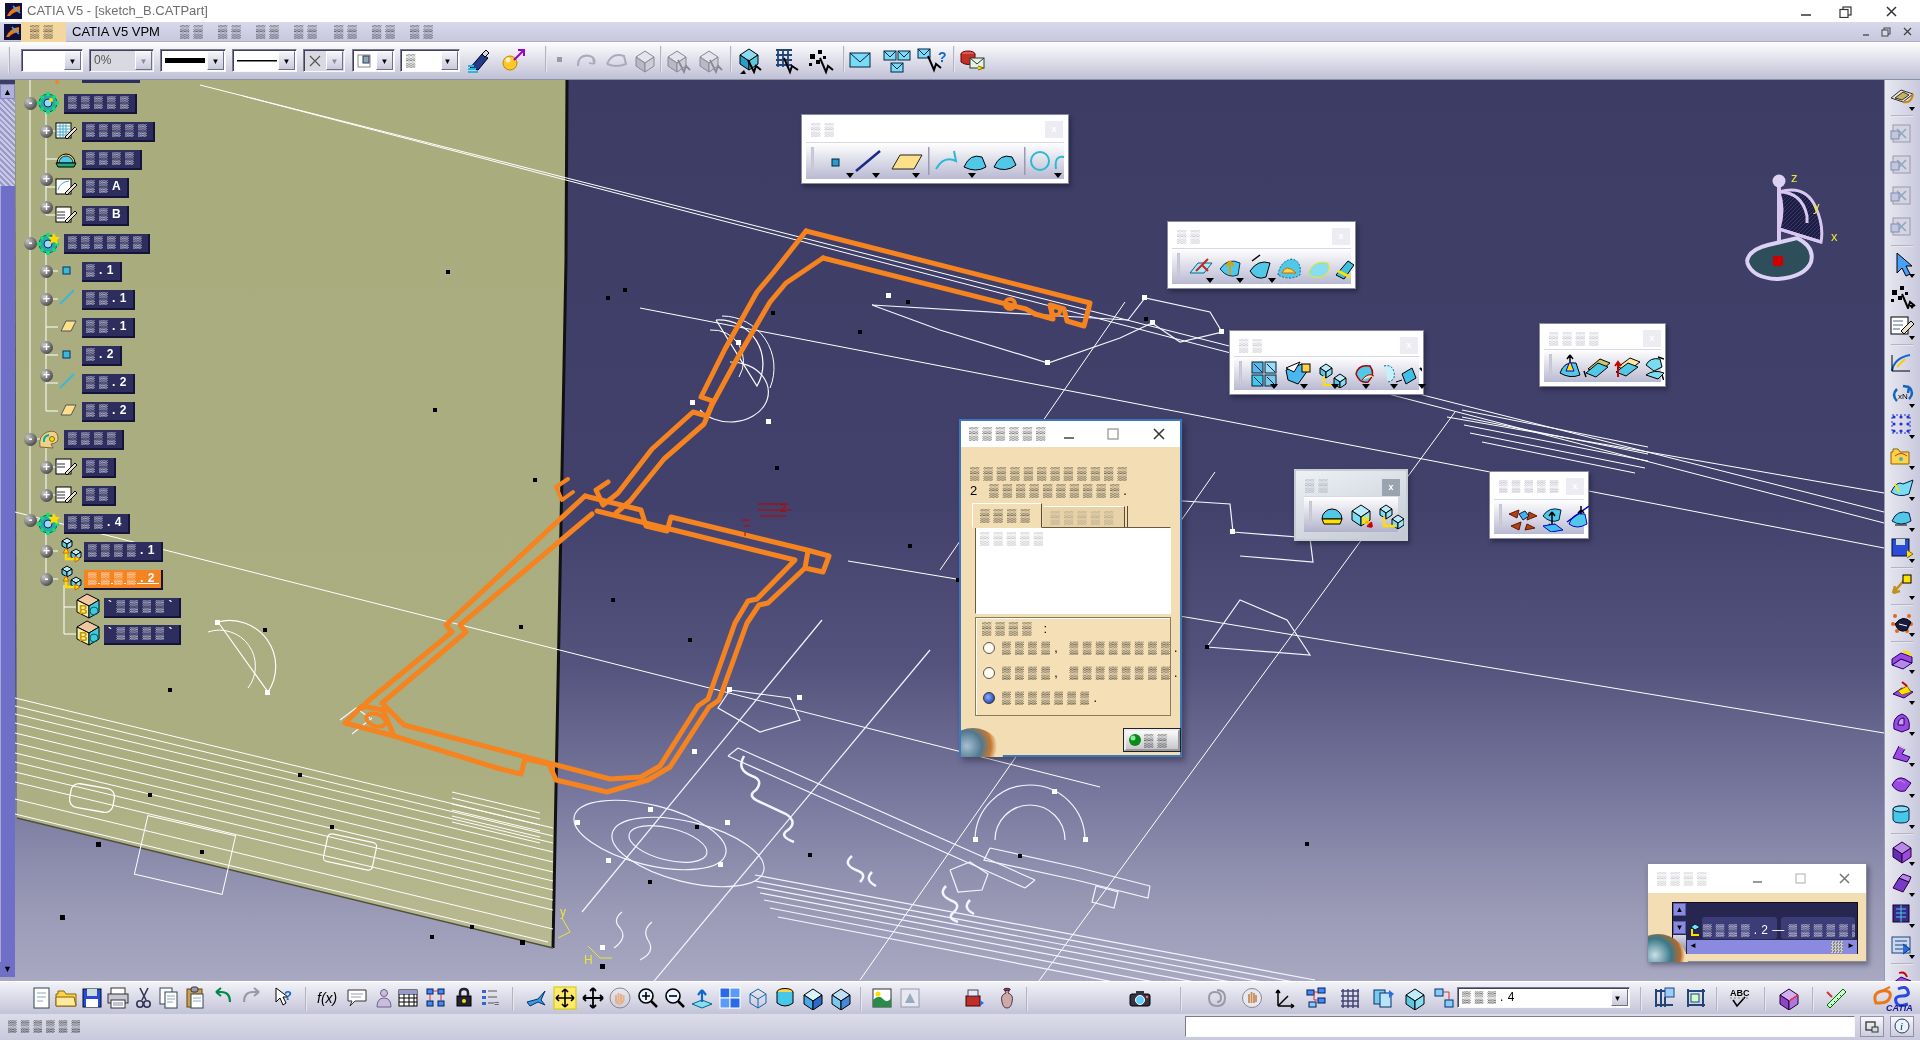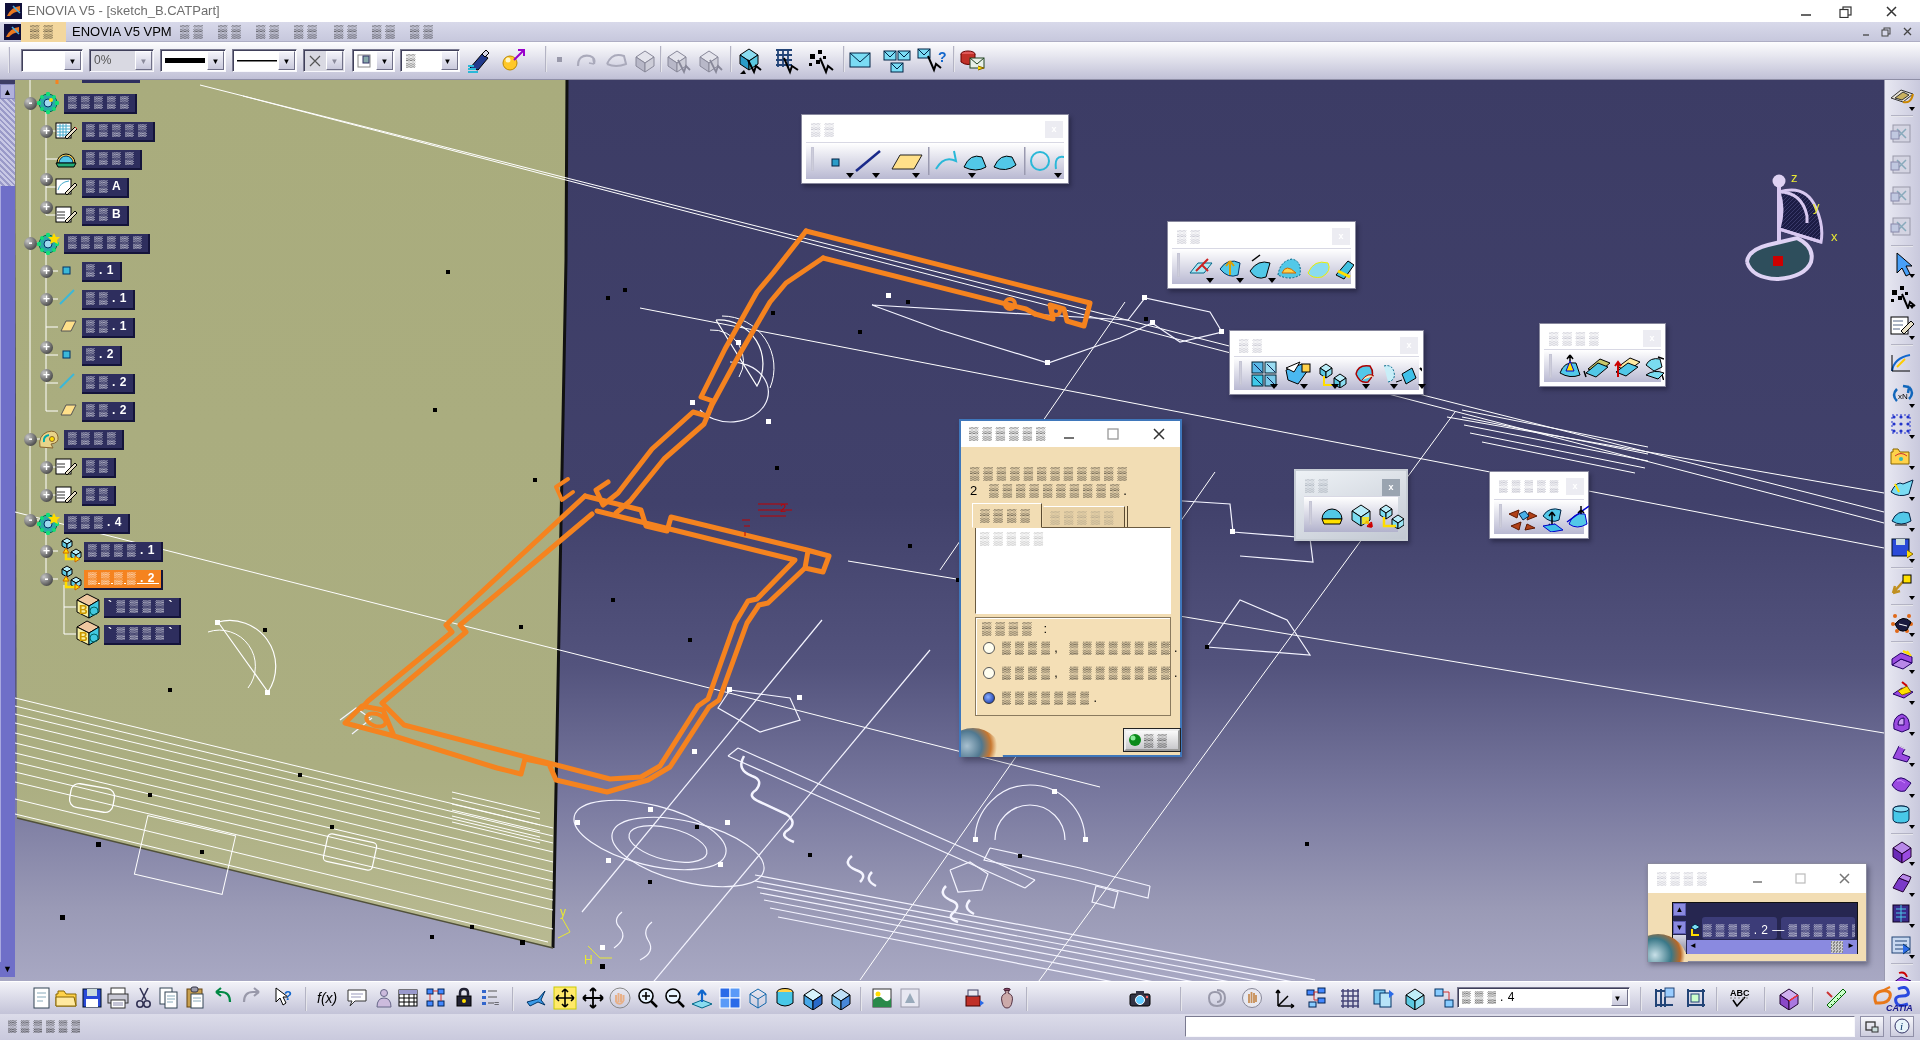--- a/index.html
+++ b/index.html
@@ -25,37 +25,37 @@
 .treelbl{position:absolute;background:#2e2e5e;color:#fff;font-size:12px;font-weight:bold;letter-spacing:4.5px;padding:1px 2px 3px 4px;white-space:nowrap;line-height:14px;border-right:2px solid #14143a;border-bottom:2px solid #14143a}
 .texp{position:absolute;width:13px;height:13px;border-radius:50%;background:radial-gradient(circle at 4px 4px,#c8c8c8,#222);color:#fff;text-align:center;line-height:12px;font-size:12px;font-weight:bold}
 </style></head><body>
 
 <div id="titlebar">
  <svg class="abs" style="left:5px;top:3px" width="17" height="16">
       <rect width="17" height="16" fill="#10103a"></rect>
       <path d="M2 13 Q6 4 15 3 L15 8 Q8 9 5 13 Z" fill="#e87820"></path>
       <path d="M8 3 L15 10" stroke="#4ab0e0" stroke-width="1.5"></path>
     </svg>
- <span class="abs" style="left:27px;top:3px">ENOVIA V5 - [sketch_B.CATPart]</span>
+ <span class="abs" style="left:27px;top:3px">CATIA V5 - [sketch_B.CATPart]</span>
  <svg class="abs" style="left:1795px;top:5px" width="115" height="13">
   <line x1="6" y1="10" x2="16" y2="10" stroke="#333" stroke-width="1.5"></line>
   <rect x="48" y="2" width="8" height="8" fill="none" stroke="#333" stroke-width="1.2"></rect>
       <rect x="45" y="4.5" width="8" height="8" fill="#fff" stroke="#333" stroke-width="1.2"></rect>
   <path d="M92 2 L101 11 M101 2 L92 11" stroke="#333" stroke-width="1.5"></path>
  </svg>
 </div>
 
 <div id="menubar">
  <svg class="abs" style="left:4px;top:2px" width="17" height="16">
       <rect width="17" height="16" fill="#10103a"></rect>
       <path d="M2 13 Q6 4 15 3 L15 8 Q8 9 5 13 Z" fill="#e87820"></path>
       <path d="M8 3 L15 10" stroke="#4ab0e0" stroke-width="1.5"></path>
     </svg>
  <span class="mi k" style="position:absolute;left:21px;top:0;background:#f3d79e;padding:2px 9px 3px">▒▒</span>
- <span class="mi" style="position:absolute;left:64px;top:0">ENOVIA V5 VPM</span>
+ <span class="mi" style="position:absolute;left:64px;top:0">CATIA V5 VPM</span>
  <span class="mi k abs" style="left:172px">▒▒</span>
  <span class="mi k abs" style="left:210px">▒▒</span>
  <span class="mi k abs" style="left:248px">▒▒</span>
  <span class="mi k abs" style="left:286px">▒▒</span>
  <span class="mi k abs" style="left:326px">▒▒</span>
  <span class="mi k abs" style="left:364px">▒▒</span>
  <span class="mi k abs" style="left:402px">▒▒</span>
  <svg class="abs" style="left:1860px;top:4px" width="58" height="13">
   <line x1="3" y1="9" x2="9" y2="9" stroke="#444" stroke-width="1.3"></line>
   <rect x="24" y="2" width="6" height="6" fill="none" stroke="#444"></rect>

